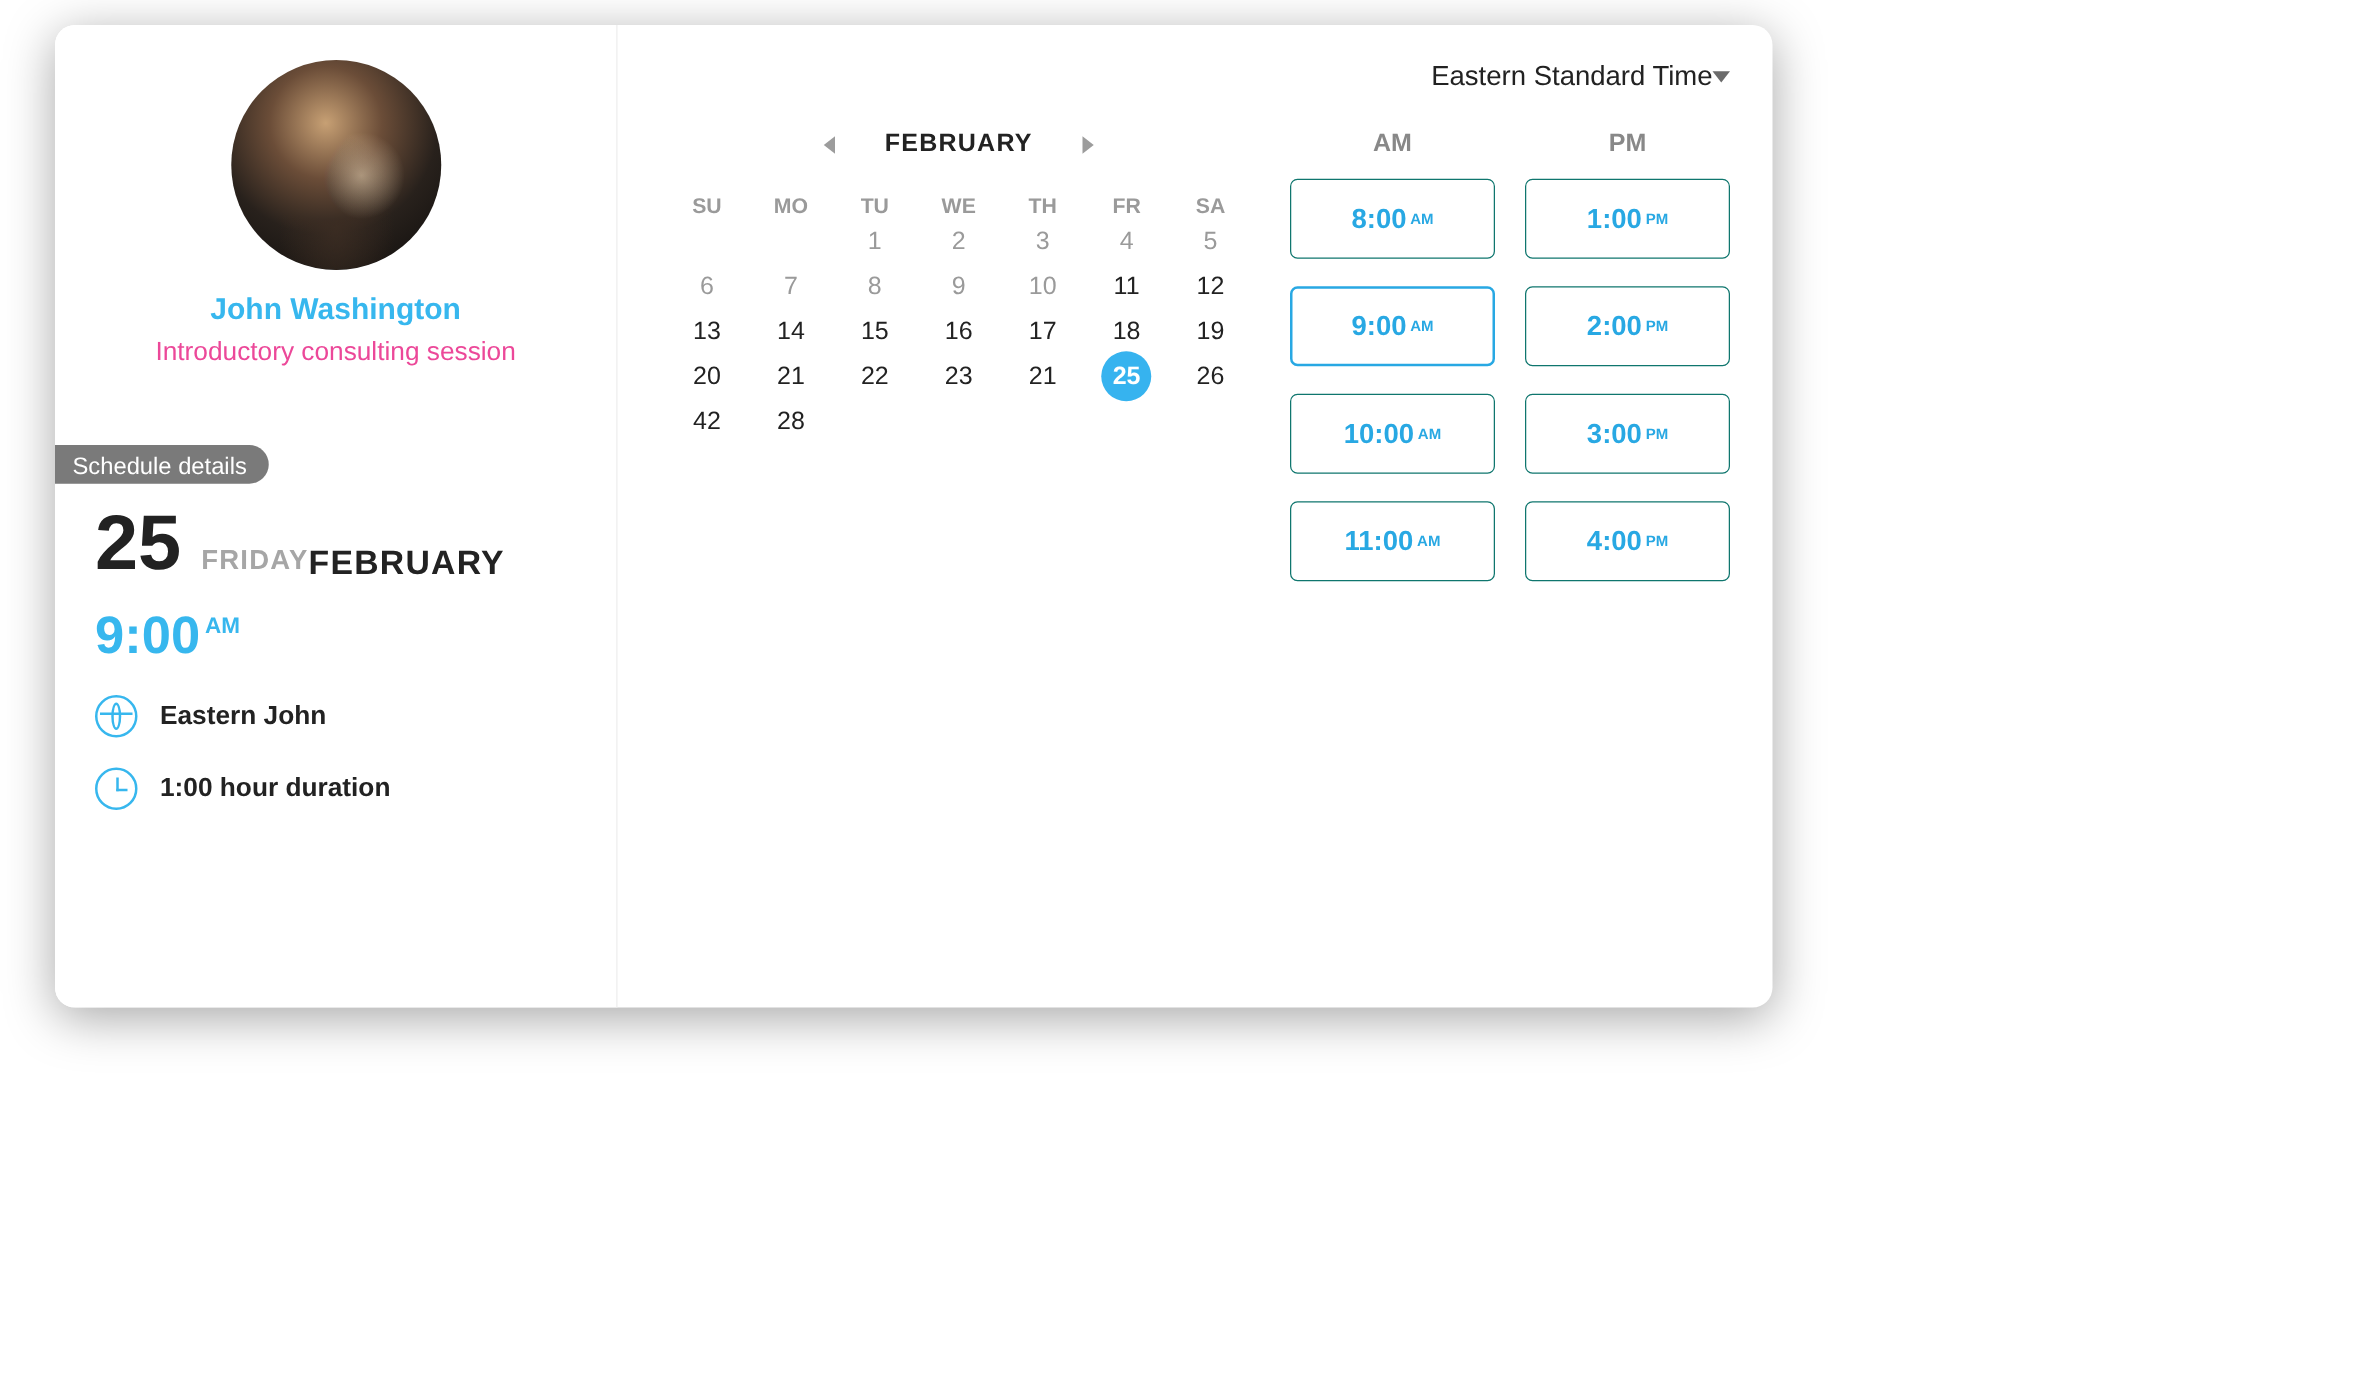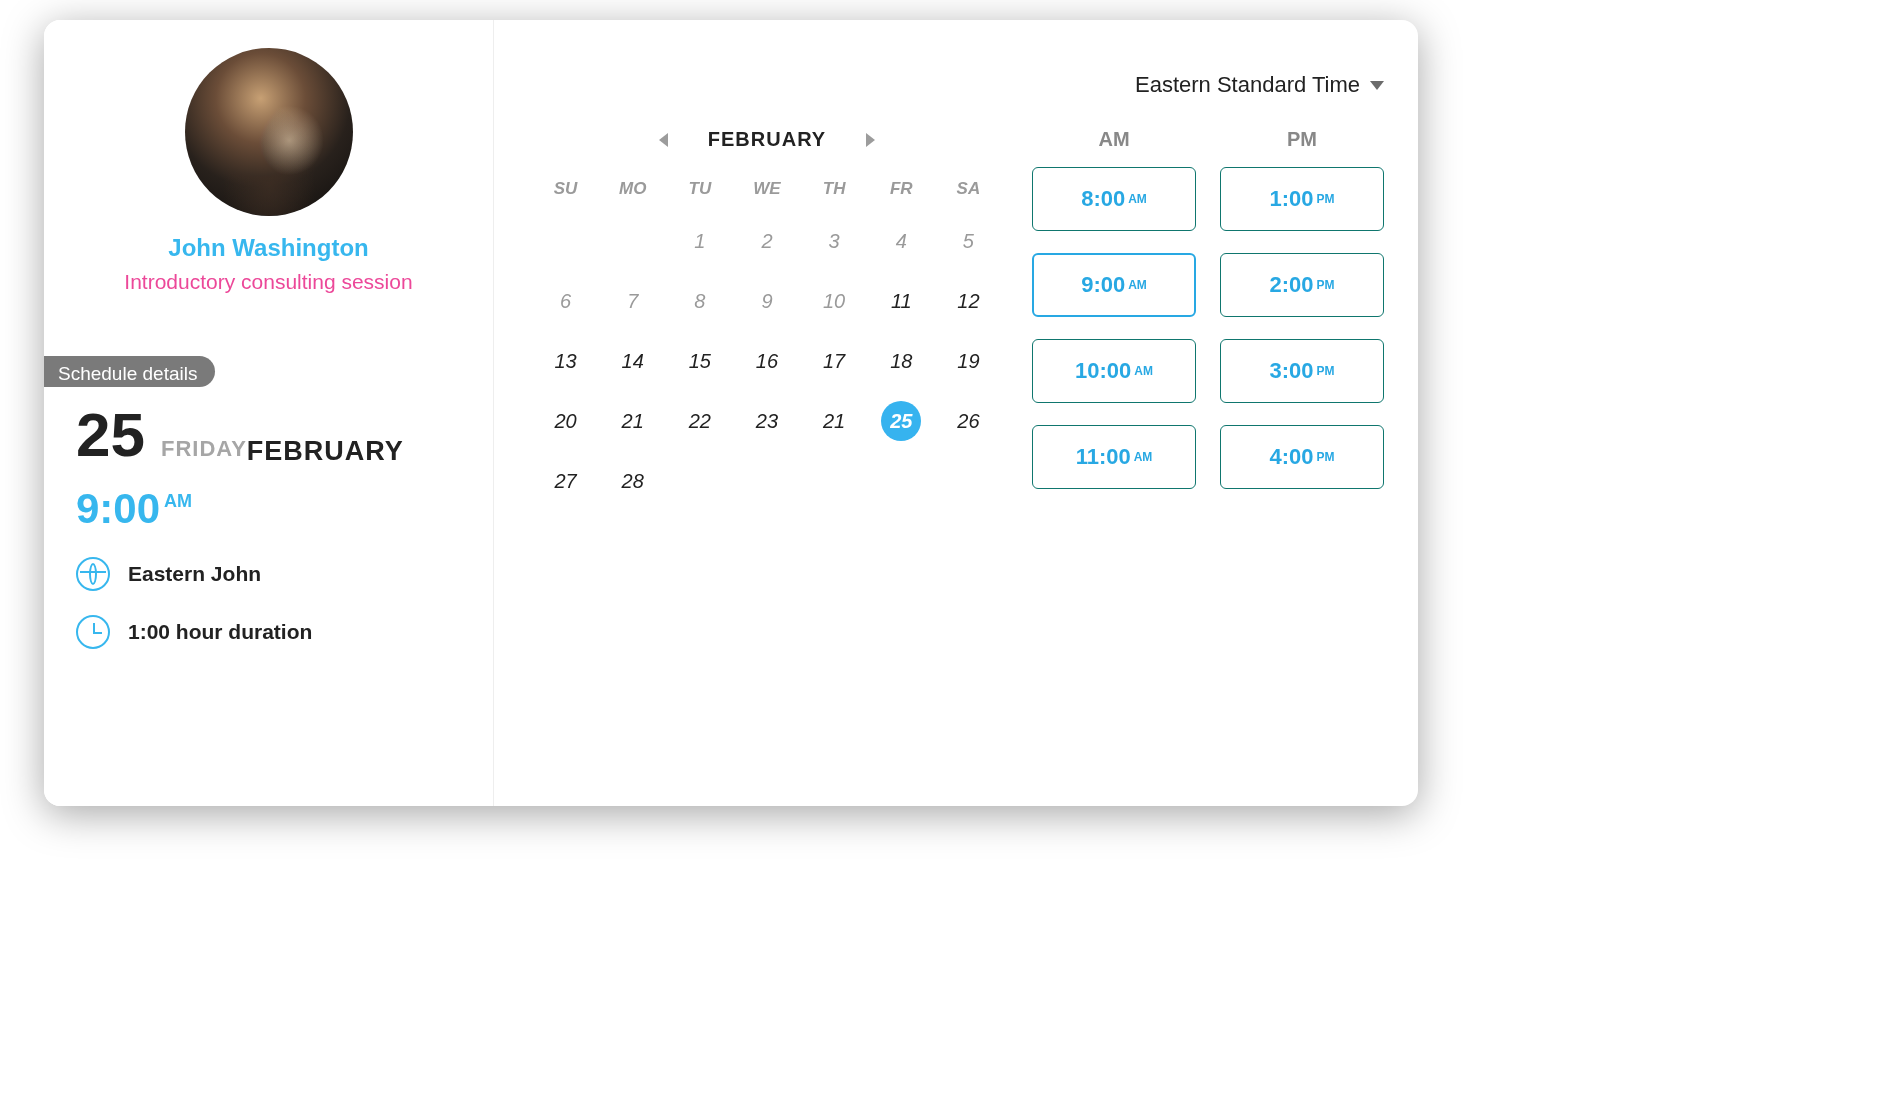--- a/index.html
+++ b/index.html
@@ -109,34 +109,34 @@
            background: linear-gradient(to right, #24c524 0%, #24c524 37.5%, #e4e4e4 37.5%, #e4e4e4 100%);
            border-radius: 3px; }
   .node { position:absolute; top:50%; width:28px; height:28px; border-radius:50%;
           transform:translate(-50%,-50%); background:#fff; border:6px solid #24c524;
           display:flex; align-items:center; justify-content:center; }
   .node.done{ background:#24c524; color:#fff; font-size:14px; font-weight:700; }
   .node.pending{ border-color:#e4e4e4; }
   .n1{ left:12.5%; } .n2{ left:37.5%; } .n3{ left:62.5%; } .n4{ left:87.5%; }
 
   
-  .tz-row { display:flex; justify-content:flex-end; align-items:center; gap:10px; margin-top: 24px; }
+  .tz-row { display:flex; justify-content:flex-end; align-items:center; }
   .tz { font-size: 22px; color:#222; }
   .tri { width:0; height:0; border-left:7px solid transparent; border-right:7px solid transparent; border-top:9px solid #6b6b6b; }
 
   
   .cols { display:flex; margin-top: 30px; gap: 30px; }
 
   
   .cal { flex: 1.02; }
   .cal-head { display:flex; align-items:center; justify-content:center; gap:40px; font-size:20px; font-weight:800; color:#222; letter-spacing:1px; }
   .nav-tri { width:0;height:0; border-top:7px solid transparent; border-bottom:7px solid transparent; }
   .nav-prev{ border-right:9px solid #9c9c9c; }
   .nav-next{ border-left:9px solid #9c9c9c; }
-  .grid { display:grid; grid-template-columns: repeat(7,1fr); row-gap: 24px; margin-top: 28px; font-style: italic; }
+  .grid { display:grid; grid-template-columns: repeat(7,1fr); margin-top: 28px; }
   .dow { text-align:center; font-size:17px; font-weight:700; color:#9a9a9a; }
   .day { text-align:center; font-size:20px; color:#9a9a9a; height:36px; display:flex; align-items:center; justify-content:center; }
   .day.enabled { color:#222; font-weight:500; }
   .day.sel span{
     background:#36b3ef; color:#fff; width:40px; height:40px; border-radius:50%;
     display:flex; align-items:center; justify-content:center; font-weight:700;
   }
 
   
   .slots { width: 352px; }
@@ -233,21 +233,21 @@
             <div class="day enabled">19</div>
             <div class="day enabled">20</div>
             <div class="day enabled">21</div>
             <div class="day enabled">22</div>
             <div class="day enabled">23</div>
             <div class="day enabled">21</div>
             <div class="day enabled sel">
               <span>25</span>
             </div>
             <div class="day enabled">26</div>
-            <div class="day enabled">27</div>
+            <div class="day enabled">42</div>
             <div class="day enabled">28</div>
             <div class="day"></div>
             <div class="day"></div>
             <div class="day"></div>
             <div class="day"></div>
             <div class="day"></div>
           </div>
       </section>
 
       <section class="slots">

